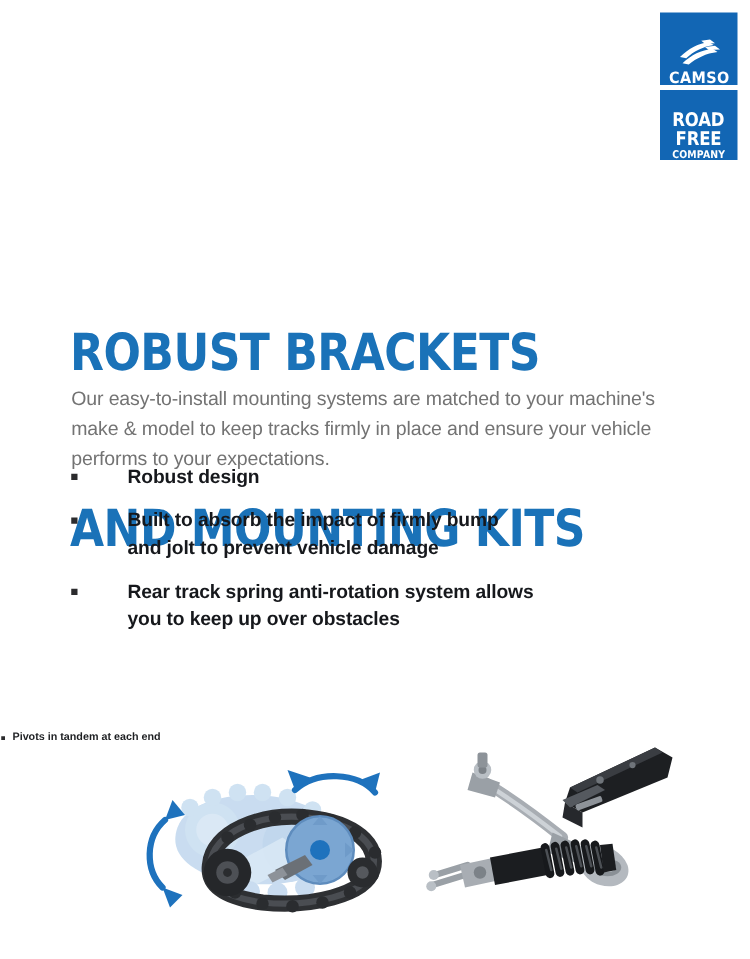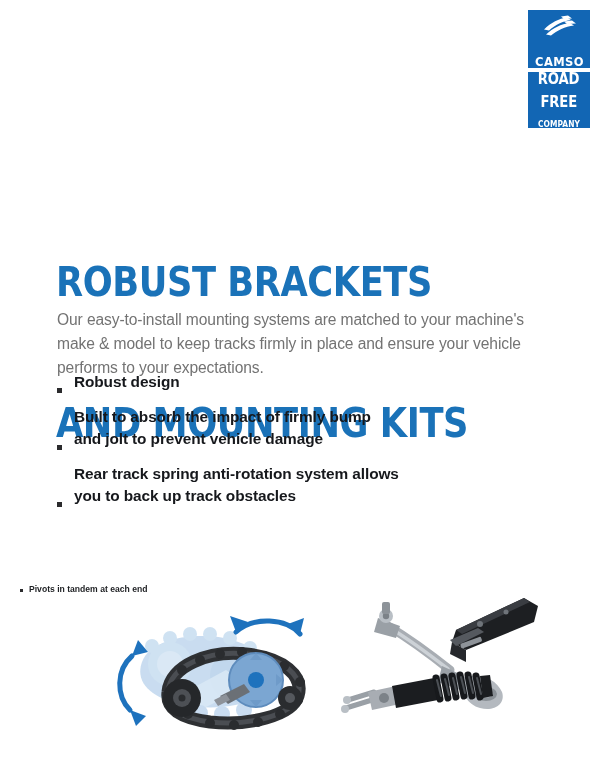--- a/index.html
+++ b/index.html
@@ -23,21 +23,21 @@
     right: 10px;
     width: 62px;
   }
   .badge {
     background: #1266b4;
     width: 62px;
     box-sizing: border-box;
     display: flex;
     flex-direction: column;
     align-items: center;
-    justify-content: space-between;
+    justify-content: flex-end;
   }
   .badge-camso {
     height: 58px;
     padding-top: 4px;
   }
   .badge-road {
     height: 56px;
     margin-top: 4px;
   }
   .camso-mark {
@@ -97,22 +97,23 @@
   }
 
   .bullets {
     position: absolute;
     left: 57px;
     top: 371px;
     width: 470px;
   }
   .bullet-item {
     display: flex;
-    align-items: flex-end;
+    align-items: flex-start;
     margin-bottom: 13px;
+    gap: 28px;
   }
   .bullet-mark {
     width: 5px;
     height: 5px;
     background: #2b2b2d;
     margin-top: 8px;
     margin-right: 12px;
     flex: 0 0 auto;
   }
   .bullet-text {
@@ -120,21 +121,21 @@
     font-size: 15.4px;
     font-weight: bold;
     line-height: 22px;
     letter-spacing: -0.1px;
     white-space: pre-line;
   }
 
   
   .footnote {
     position: absolute;
-    left: 20px;
+    left: 1px;
     top: 584px;
     display: flex;
     align-items: flex-start;
     text-align: right;
   }
   .footnote-mark {
     width: 3px;
     height: 3px;
     background: #2b2b2d;
     margin-top: 5px;
@@ -206,21 +207,21 @@
 
   <div class="bullet-item">
     <span class="bullet-mark"></span>
     <span class="bullet-text">Built to absorb the impact of firmly bump
 and jolt to prevent vehicle damage</span>
   </div>
 
   <div class="bullet-item">
     <span class="bullet-mark"></span>
     <span class="bullet-text">Rear track spring anti-rotation system allows
-you to back up track obstacles</span>
+you to keep up over obstacles</span>
   </div>
 
 
 </div>
 
 <div class="footnote">
   <span class="footnote-mark"></span>
   <span class="footnote-text">Pivots in tandem at each end</span>
 </div>
 

